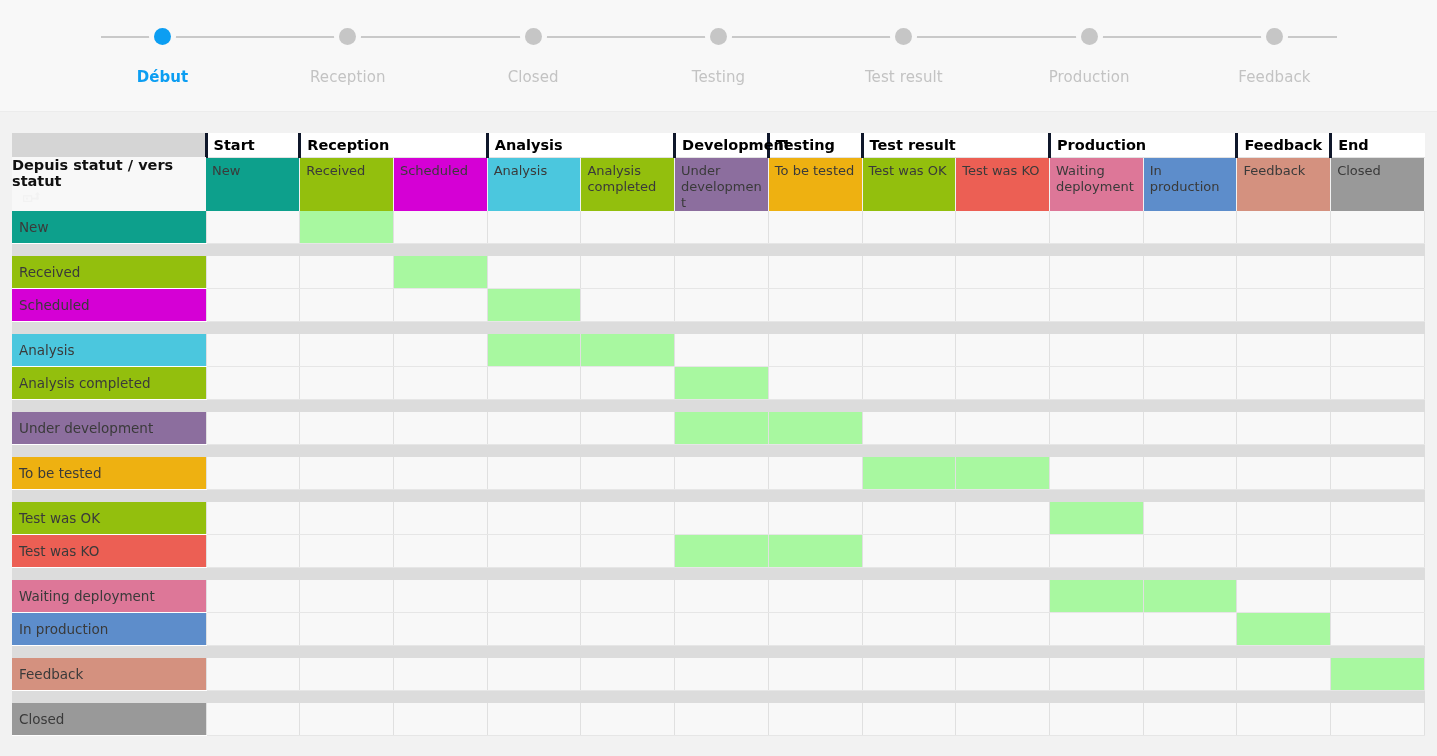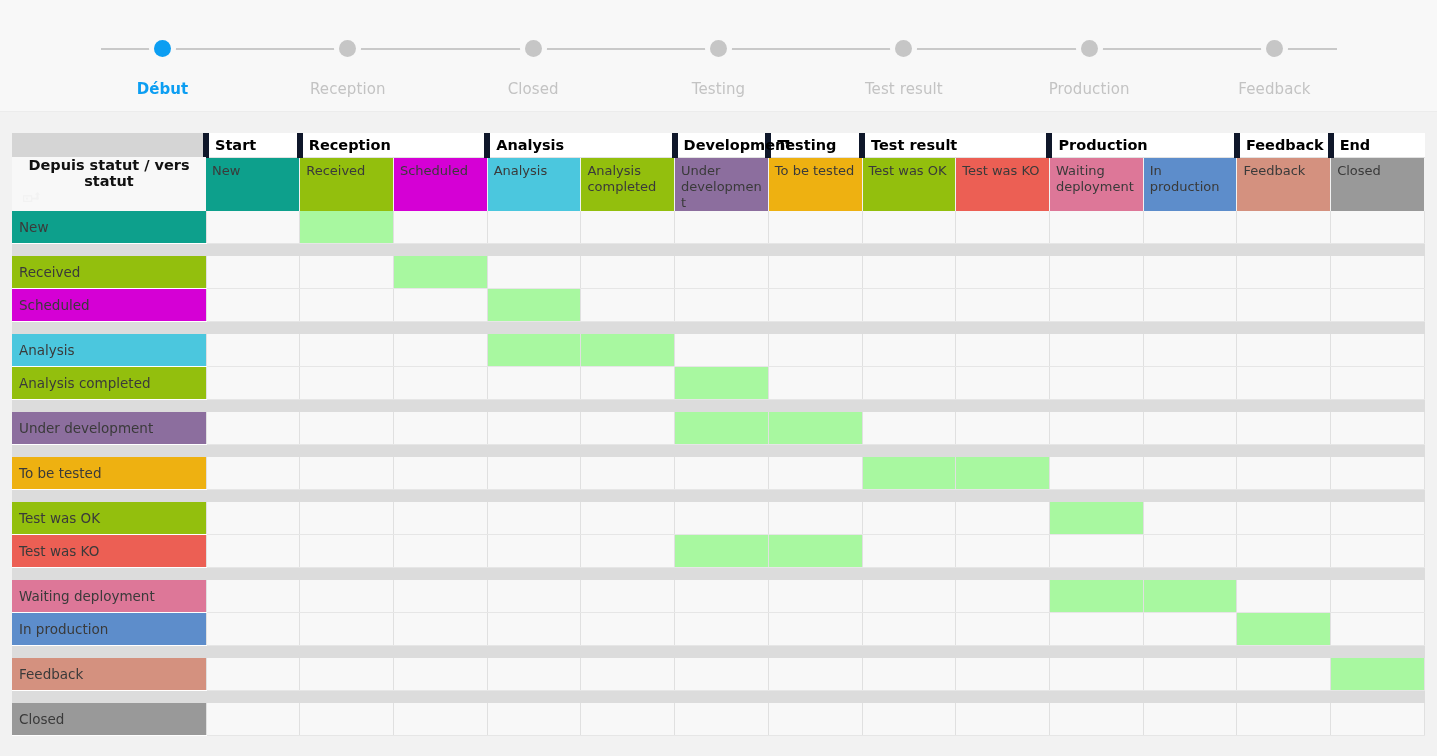--- a/index.html
+++ b/index.html
@@ -15,21 +15,21 @@
 
   
   .stepper {
     position: absolute; left: 0; top: 0;
     width: 1437px; height: 112px;
     background: #f8f8f8;
     border-bottom: 1px solid #ececec;
   }
   .stepper-inner {
     position: relative;
-    margin: 16px auto;
+    margin: 4px auto;
     width: 1236px;
     height: 112px;
   }
   .step-line {
     position: absolute;
     top: 32px; left: 0;
     height: 2px; width: 100%;
     background: #c9c9c9;
   }
   .steps {
@@ -83,31 +83,30 @@
     height: 24px;
   }
   .corner-main {
     background: #f8f8f8;
     vertical-align: top;
     padding: 9px 0 0 5px;
     font-size: 14.5px;
     font-weight: bold;
     color: #111;
     position: relative;
-    text-align: center;
   }
   .corner-icon {
     position: absolute;
     left: 11px; bottom: 6px;
     width: 22px; height: 13px;
     opacity: .95;
   }
   .grp-head {
     background: #ffffff;
-    border-left: 6px solid #0f172a;
+    border-left: 3px solid #0f172a;
     border-bottom: 1px solid #e2e2e2;
     font-size: 14.5px;
     font-weight: bold;
     color: #000;
     text-align: left;
     height: 24px;
     padding: 0 0 0 6px !important;
     white-space: nowrap;
   }
   .col-head {

